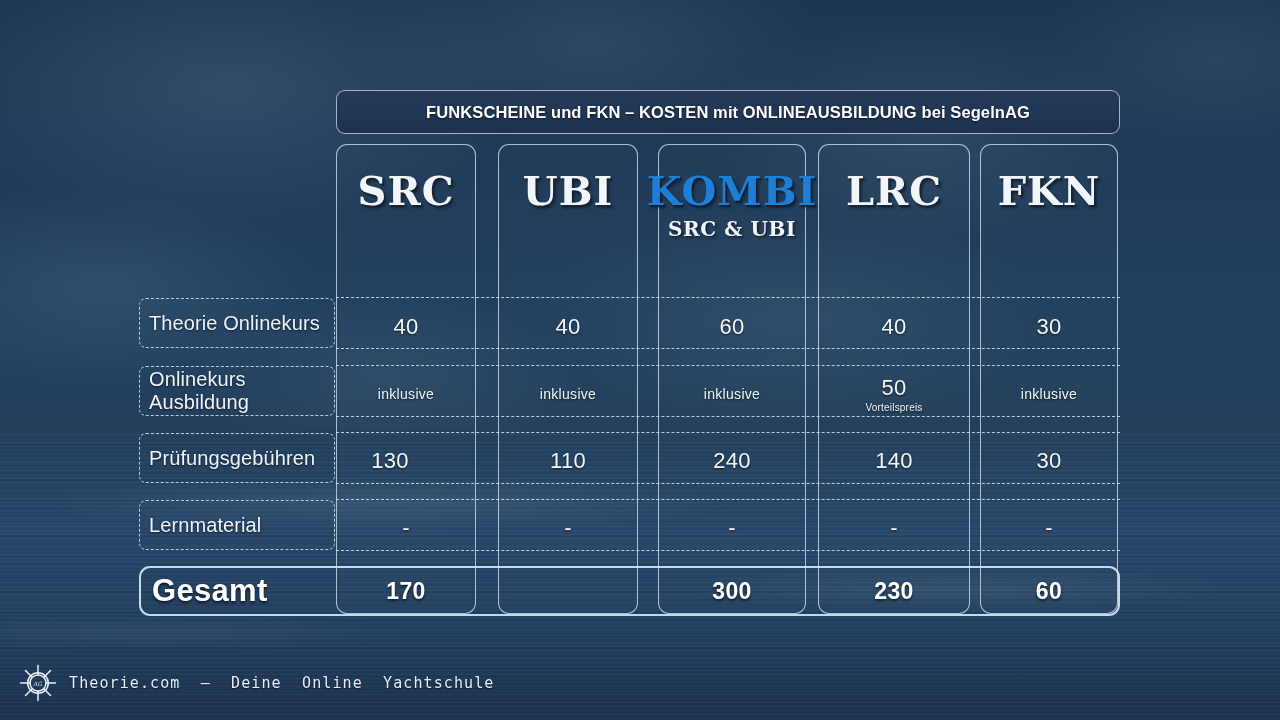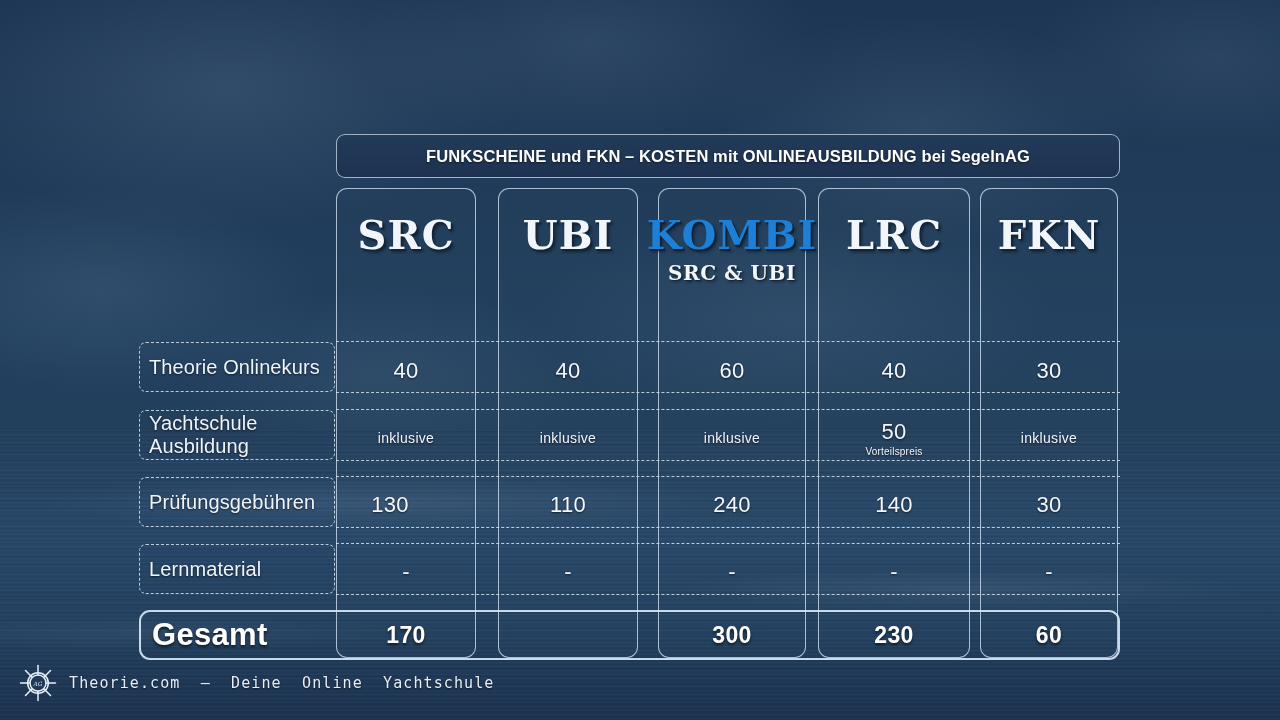--- a/index.html
+++ b/index.html
@@ -38,21 +38,21 @@
   }
   #waterSheen{
     position:absolute; left:0; right:0; top:430px; bottom:0;
     background:
       radial-gradient(ellipse 500px 40px at 30% 25%, rgba(190,210,230,.10), rgba(190,210,230,0) 70%),
       radial-gradient(ellipse 420px 30px at 75% 55%, rgba(190,210,230,.09), rgba(190,210,230,0) 70%),
       radial-gradient(ellipse 380px 26px at 12% 70%, rgba(190,210,230,.07), rgba(190,210,230,0) 70%);
   }
 
   
-  #table{ position:absolute; left:0; top:0; width:1280px; height:627px;margin-top:44px; }
+  #table{ position:absolute; left:0; top:0; width:1280px; height:627px; }
 
   .title-bar{
     position:absolute; left:336px; top:90px; width:784px; height:44px;
     border:1px solid rgba(205,222,238,.75); border-radius:9px;
     background:linear-gradient(#223b59,#1d3250);
     display:flex; align-items:center; justify-content:center;
     color:#ffffff; font-size:16.5px; font-weight:bold; letter-spacing:.1px;
     text-shadow:0 1px 2px rgba(0,0,0,.55);
     font-family:"Liberation Sans", sans-serif;
   }
@@ -178,21 +178,21 @@
         <div class="col-title">LRC</div>
       </div>
     </div>
     <div class="col-card c4">
       <div class="col-head">
         <div class="col-title">FKN</div>
       </div>
     </div>
 
     <div class="row-label" style="top:298px">Theorie Onlinekurs</div>
-    <div class="row-label" style="top:366px">Yachtschule Ausbildung</div>
+    <div class="row-label" style="top:366px">Onlinekurs Ausbildung</div>
     <div class="row-label" style="top:433px">Prüfungsgebühren</div>
     <div class="row-label" style="top:500px">Lernmaterial</div>
 
     <div class="row-sep" style="top:297px"></div>
     <div class="row-sep" style="top:348px"></div>
     <div class="row-sep" style="top:365px"></div>
     <div class="row-sep" style="top:416px"></div>
     <div class="row-sep" style="top:432px"></div>
     <div class="row-sep" style="top:483px"></div>
     <div class="row-sep" style="top:499px"></div>

